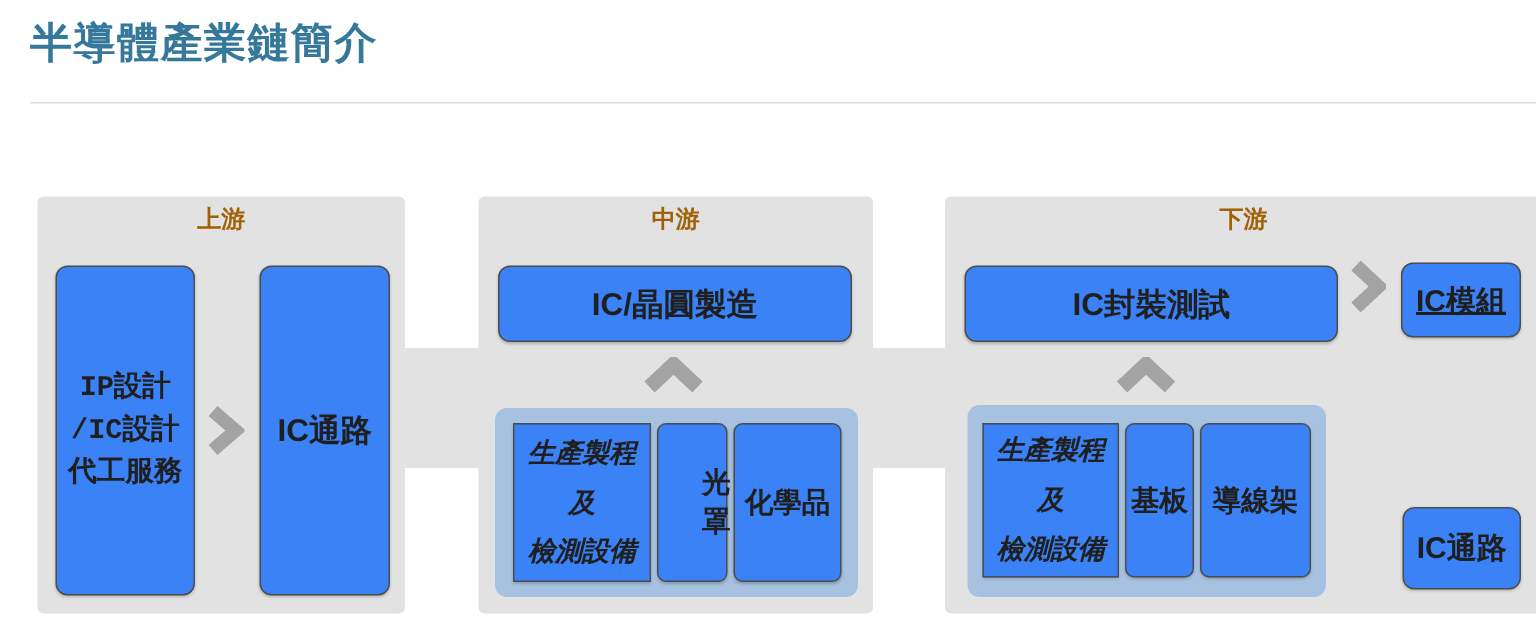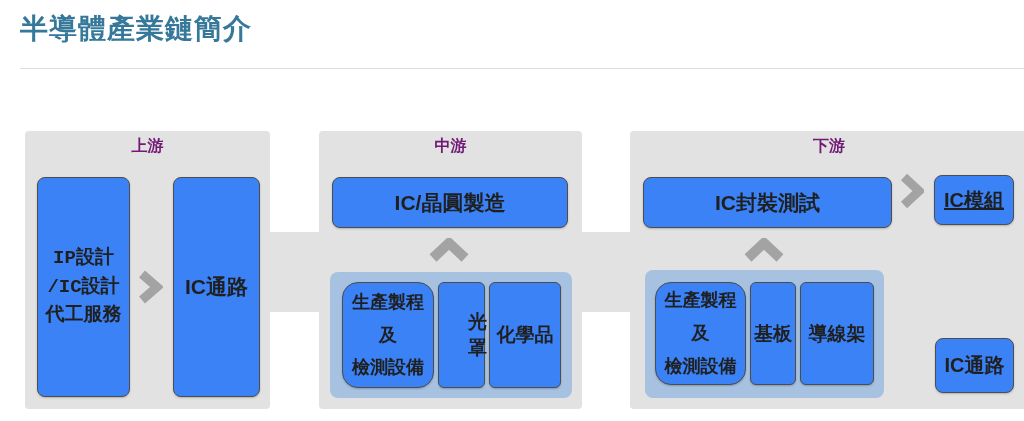--- a/index.html
+++ b/index.html
@@ -13,32 +13,32 @@
     font-family:"Liberation Sans","DejaVu Sans",sans-serif;color:var(--text);margin-left:12px;
   }
   .page-title{
     position:absolute;left:8px;top:10px;font-size:28px;font-weight:bold;
     color:var(--title);letter-spacing:1px;
   }
   .divider{position:absolute;left:8px;top:68px;width:1008px;height:1px;background:var(--divider);}
   .panel{position:absolute;top:131px;height:278px;background:var(--panel_bg);border-radius:4px;}
   .panel-label{
     position:absolute;top:5px;left:0;width:100%;text-align:center;
-    font-size:16px;font-weight:bold;color:#701a75;
+    font-size:16px;font-weight:bold;color:#a16207;
   }
   .box{
     position:absolute;background:#3b82f6;border:1.5px solid var(--box_border);
     border-radius:8px;box-shadow:0 1px 2px rgba(0,0,0,.22);
     display:flex;align-items:center;justify-content:center;text-align:center;
     font-weight:bold;white-space:pre-line;
   }
   .box-tall{font-size:19px;line-height:1.5;font-family:Liberation Mono, monospace;}
   .box-wide{font-size:21px;}
   .box-small{font-size:19px;border-radius:6px;}
-  .box-equip{font-size:18px;line-height:1.82;border-radius:16px;}
+  .box-equip{font-size:18px;line-height:1.82;border-radius:0;font-style:italic;}
   .box-right{font-size:20px;}
   .group{position:absolute;background:var(--group_bg);border-radius:8px;}
   .connector{position:absolute;top:232px;height:80px;background:var(--panel_bg);}
   .arrow{position:absolute;display:block;}
   svg{display:block;}
 </style>
 </head>
 <body>
 
 <div class="page">

